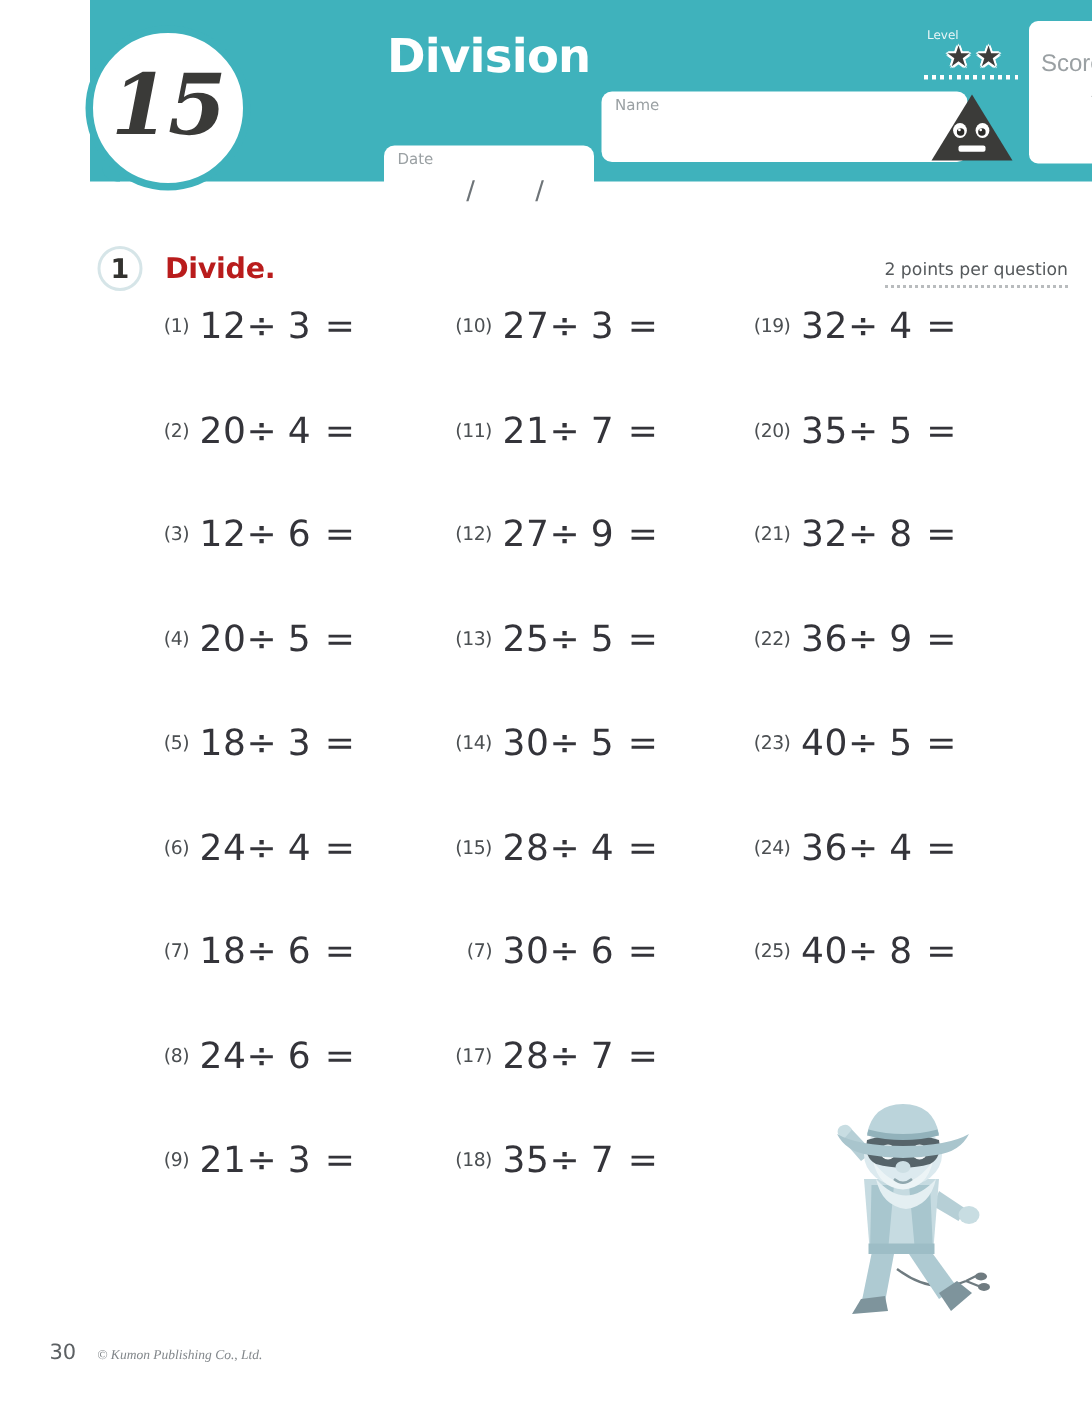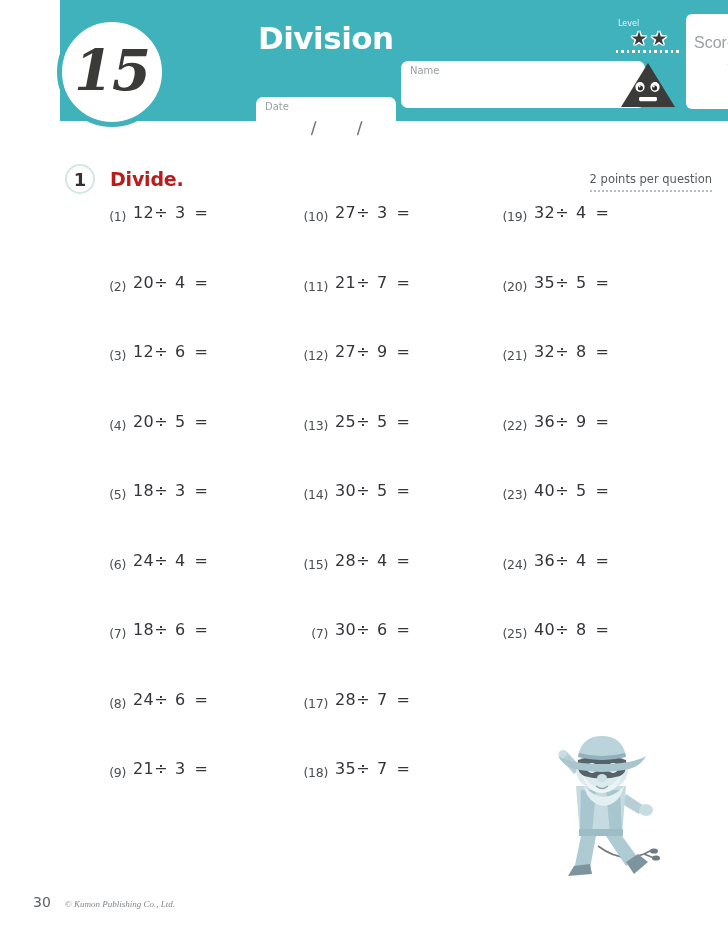--- a/index.html
+++ b/index.html
@@ -242,21 +242,21 @@
   .problem-number {
     font-size: 12.5px;
     color: #4b4f52;
     font-family: "DejaVu Sans", sans-serif;
     width: 40px;
     text-align: right;
     padding-top: 6px;
     letter-spacing: -0.3px;
   }
   .problem-expr {
-    font-size: 16px;
+    font-size: 24px;
     color: #34343a;
     font-family: "DejaVu Sans", sans-serif;
     margin-left: 7px;
     letter-spacing: 0.4px;
     font-weight: 400;
   }
   .problem-expr .op { margin: 0 1px 0 0; }
   .problem-expr .divisor { margin-left: 6px; }
   .problem-expr .eq { margin-left: 9px; }
 

